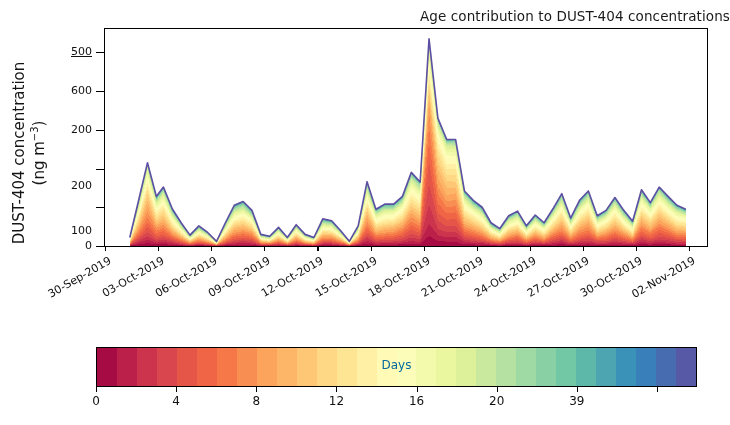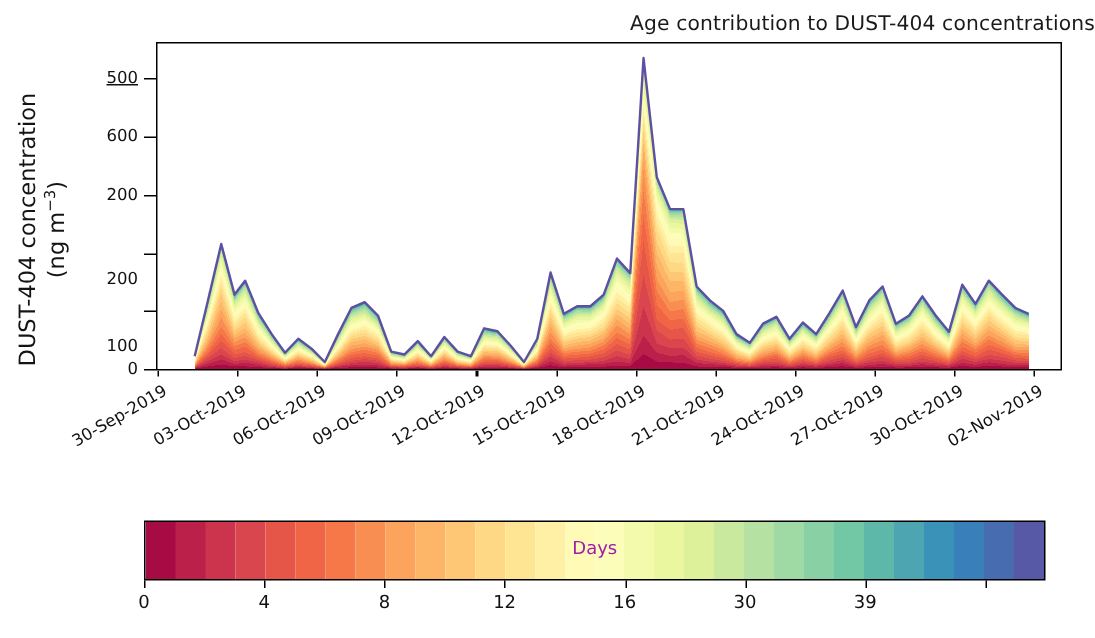--- a/index.html
+++ b/index.html
@@ -39,21 +39,21 @@
   }
 
   
   #cbar{
     position:absolute;left:96px;top:347px;width:601px;height:40px;
     border:1.1px solid #000;box-sizing:border-box;overflow:hidden;
   }
   #cbar .swatch{position:absolute;top:0;height:100%;}
   #cbarlabel{
     position:absolute;left:96px;top:358px;width:601px;text-align:center;
-    font-size:12px;color:#a21caf;pointer-events:none;
+    font-size:12px;color:#0369a1;pointer-events:none;
   }
   .cbtick{position:absolute;width:1.1px;height:5px;background:#000;top:387px;}
   .cbtlab{position:absolute;top:394px;font-size:12px;color:#111;text-align:center;width:40px;}
 </style>
 </head>
 <body>
 
 <div id="root">
 
   <div class="chart-title">Age contribution to DUST-404 concentrations</div>
@@ -178,20 +178,20 @@
       <div class="cbtlab" style="left: 76px;">0</div>
       <div class="cbtick" style="left: 176.133px;"></div>
       <div class="cbtlab" style="left: 156.133px;">4</div>
       <div class="cbtick" style="left: 256.267px;"></div>
       <div class="cbtlab" style="left: 236.267px;">8</div>
       <div class="cbtick" style="left: 336.4px;"></div>
       <div class="cbtlab" style="left: 316.4px;">12</div>
       <div class="cbtick" style="left: 416.533px;"></div>
       <div class="cbtlab" style="left: 396.533px;">16</div>
       <div class="cbtick" style="left: 496.667px;"></div>
-      <div class="cbtlab" style="left: 476.667px;">30</div>
+      <div class="cbtlab" style="left: 476.667px;">20</div>
       <div class="cbtick" style="left: 576.8px;"></div>
       <div class="cbtlab" style="left: 556.8px;">39</div>
       <div class="cbtick" style="left: 656.933px;"></div>
       <div class="cbtlab" style="left: 631px; margin-top: 36px;">28</div>
     </div>
 
 </div>
 
 </body></html>

